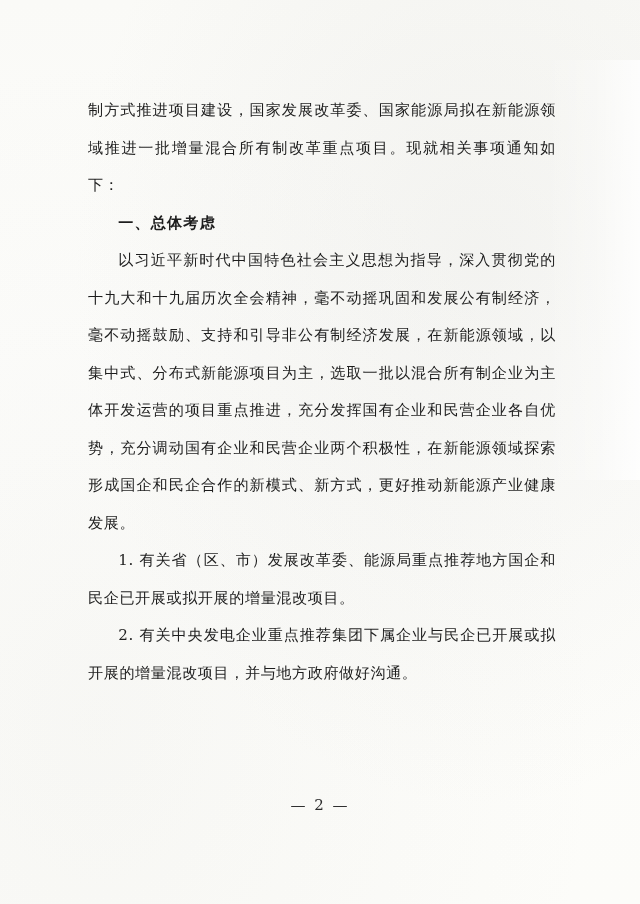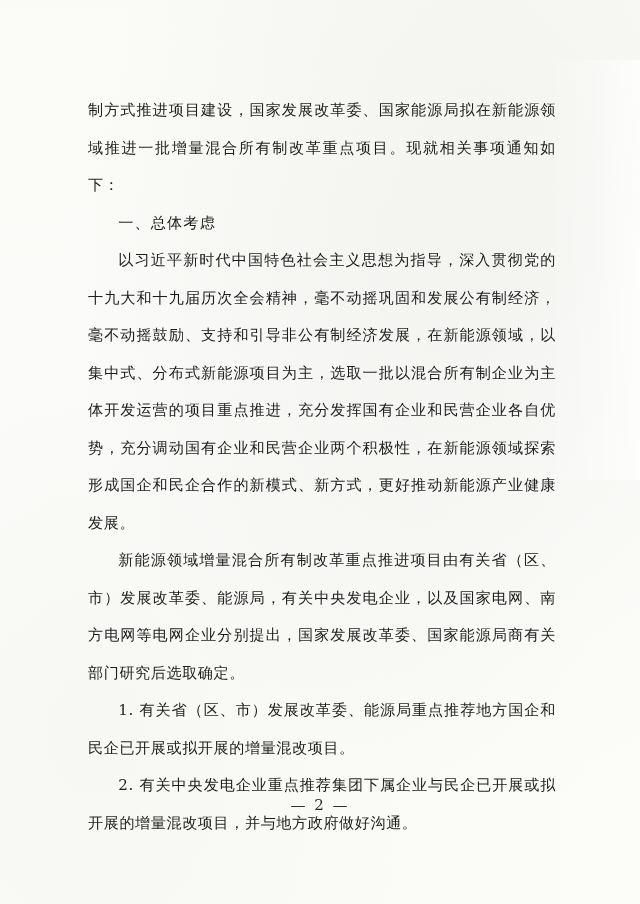--- a/index.html
+++ b/index.html
@@ -42,21 +42,21 @@
     font-size: 15.1px;
     line-height: 37.5px;
     letter-spacing: 0.6px;
     text-align: justify;
     text-justify: inter-ideograph;
   }
   p.indent {
     text-indent: 2em;
   }
   p.heading {
-    font-weight: normal;
+    font-weight: bold;
     text-indent: 2em;
     letter-spacing: 1.2px;
   }
   p.sub-heading {
     text-indent: 2em;
   }
   
   .fade-right {
     position: absolute;
     top: 60px;
@@ -95,21 +95,20 @@
 
   <div class="doc-body">
 
     <p class="plain">制方式推进项目建设，国家发展改革委、国家能源局拟在新能源领域推进一批增量混合所有制改革重点项目。现就相关事项通知如下：</p>
 
     <p class="heading">一、总体考虑</p>
 
     <p class="indent">以习近平新时代中国特色社会主义思想为指导，深入贯彻党的十九大和十九届历次全会精神，毫不动摇巩固和发展公有制经济，毫不动摇鼓励、支持和引导非公有制经济发展，在新能源领域，以集中式、分布式新能源项目为主，选取一批以混合所有制企业为主体开发运营的项目重点推进，充分发挥国有企业和民营企业各自优势，充分调动国有企业和民营企业两个积极性，在新能源领域探索形成国企和民企合作的新模式、新方式，更好推动新能源产业健康发展。</p>
 
 
-    <p class="indent">新能源领域增量混合所有制改革重点推进项目由有关省（区、市）发展改革委、能源局，有关中央发电企业，以及国家电网、南方电网等电网企业分别提出，国家发展改革委、国家能源局商有关部门研究后选取确定。</p>
 
 
     <p class="indent">1. 有关省（区、市）发展改革委、能源局重点推荐地方国企和民企已开展或拟开展的增量混改项目。</p>
 
     <p class="indent">2. 有关中央发电企业重点推荐集团下属企业与民企已开展或拟开展的增量混改项目，并与地方政府做好沟通。</p>
 
   </div>
 
   <div class="fade-right"></div>
   <div class="footer-rule"></div>

